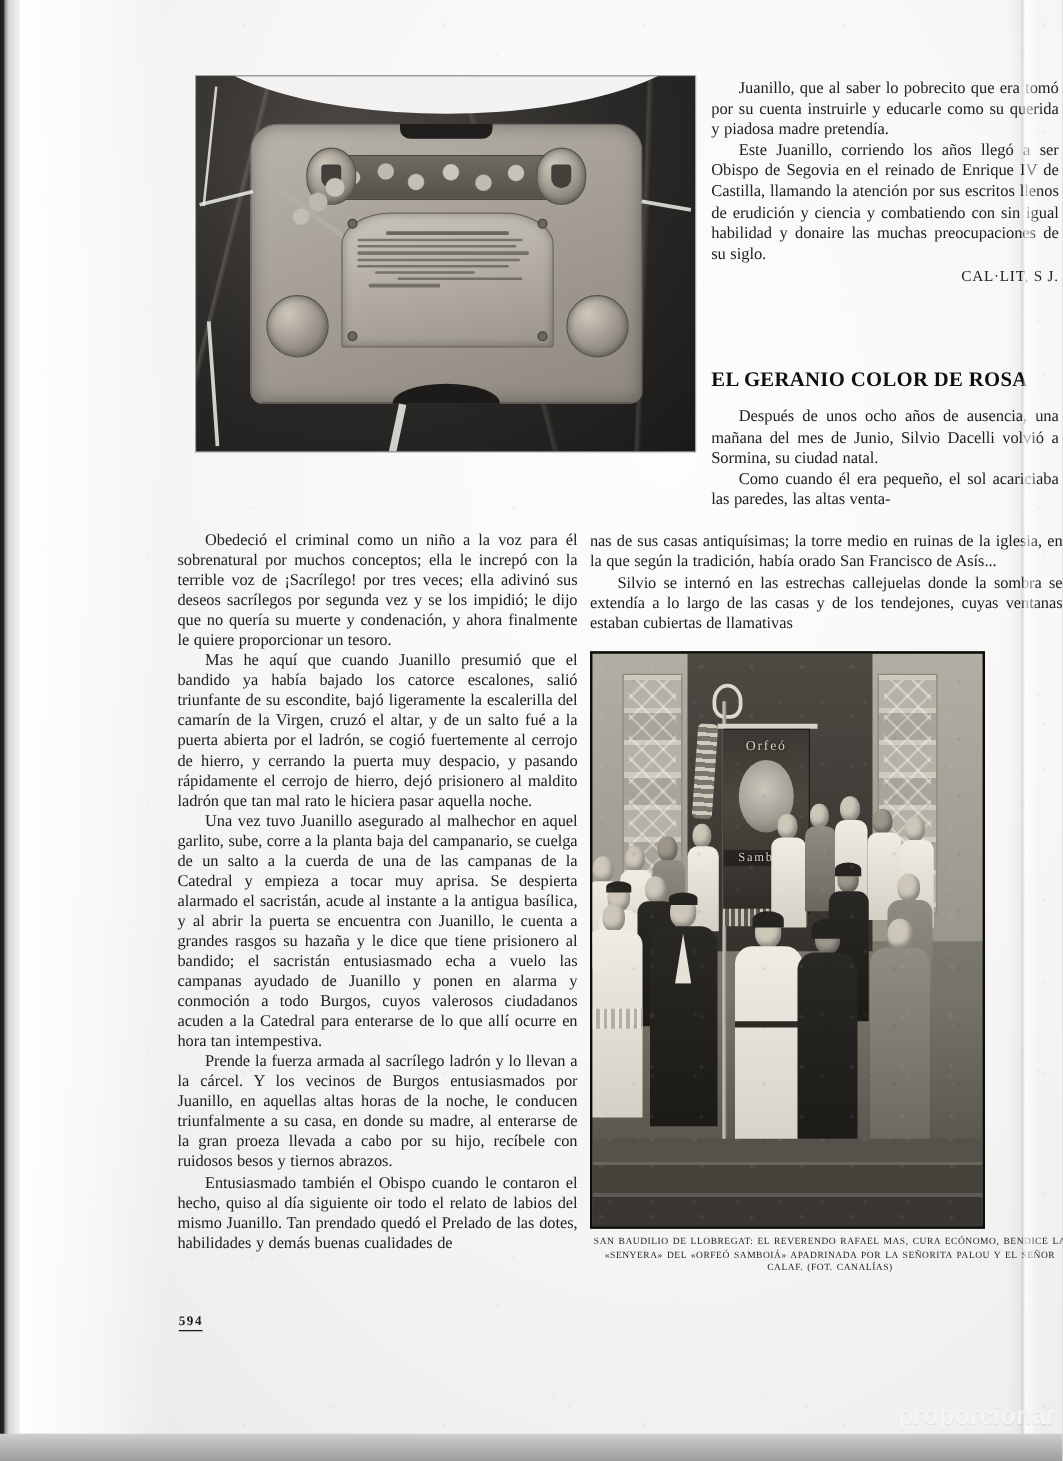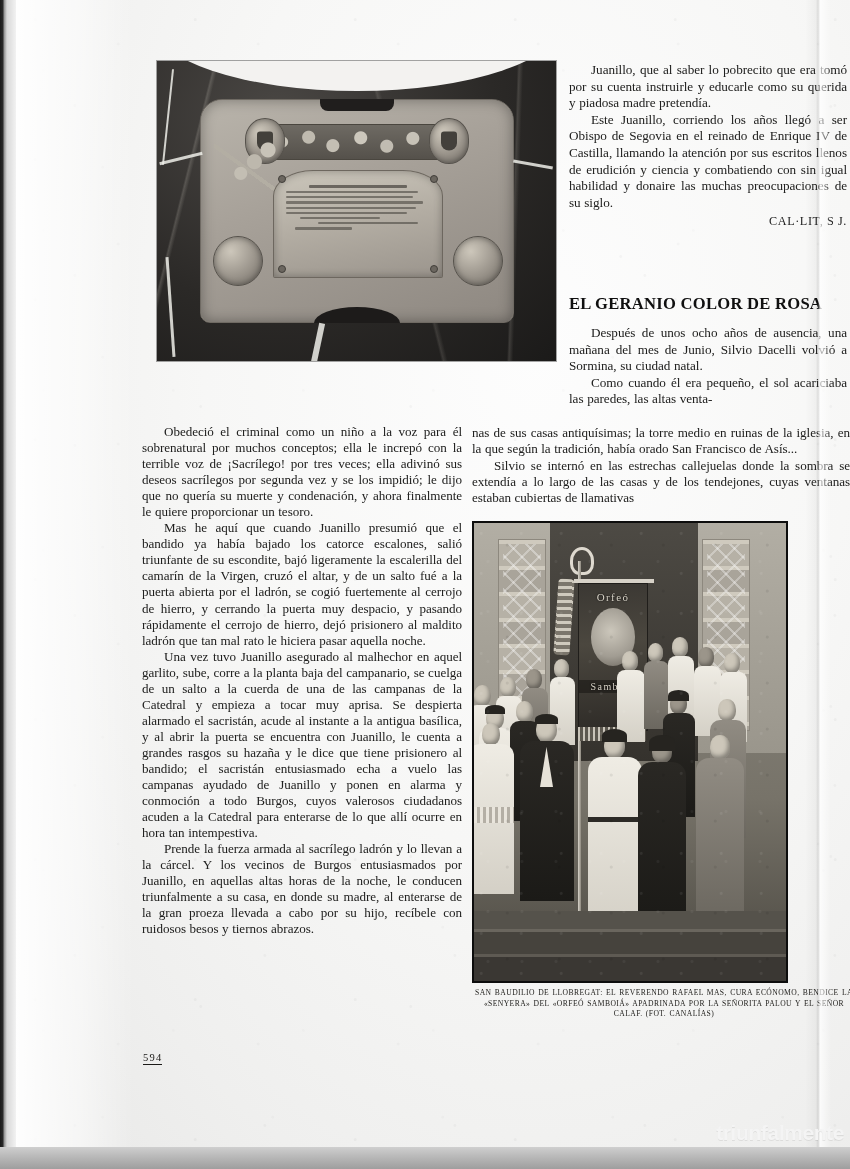--- a/index.html
+++ b/index.html
@@ -297,21 +297,21 @@
     text-transform:uppercase;
     word-spacing:1px;
   }
   #caption-plaque{left:133px;top:364px;width:415px;}
   #caption-group{left:452px;top:988px;width:392px;}
 
   
   #page-number{
     position:absolute;left:127px;top:1052px;
     font-family:"Liberation Serif", serif;
-    font-size:10.5px;font-weight:400;letter-spacing:1.2px;
+    font-size:10.5px;font-weight:700;letter-spacing:1.2px;
     color:#1b1a18;
     border-bottom:1.6px solid #1b1a18;
     padding-bottom:1px;
   }
 
   
   #watermark{
     position:absolute;right:6px;bottom:24px;
     font-family:"Liberation Sans", sans-serif;
     font-size:21px;font-weight:700;letter-spacing:-.4px;
@@ -370,20 +370,21 @@
       <div class="scratch" style="left:158px;top:262px;width:6px;height:40px;transform:rotate(12deg);"></div>
       <div class="scratch" style="left:356px;top:102px;width:40px;height:3px;transform:rotate(10deg);"></div>
     </div>
 
 
     <div class="col" id="left-col">
       <p class="body">Obedeció el criminal como un niño a la voz para él sobrenatural por muchos conceptos; ella le increpó con la terrible voz de ¡Sacrílego! por tres veces; ella adivinó sus deseos sacrílegos por segunda vez y se los impidió; le dijo que no quería su muerte y condenación, y ahora finalmente le quiere proporcionar un tesoro.</p>
       <p class="body">Mas he aquí que cuando Juanillo presumió que el bandido ya había bajado los catorce escalones, salió triunfante de su escondite, bajó ligeramente la escalerilla del camarín de la Virgen, cruzó el altar, y de un salto fué a la puerta abierta por el ladrón, se cogió fuertemente al cerrojo de hierro, y cerrando la puerta muy despacio, y pasando rápidamente el cerrojo de hierro, dejó prisionero al maldito ladrón que tan mal rato le hiciera pasar aquella noche.</p>
       <p class="body">Una vez tuvo Juanillo asegurado al malhechor en aquel garlito, sube, corre a la planta baja del campanario, se cuelga de un salto a la cuerda de una de las campanas de la Catedral y empieza a tocar muy aprisa. Se despierta alarmado el sacristán, acude al instante a la antigua basílica, y al abrir la puerta se encuentra con Juanillo, le cuenta a grandes rasgos su hazaña y le dice que tiene prisionero al bandido; el sacristán entusiasmado echa a vuelo las campanas ayudado de Juanillo y ponen en alarma y conmoción a todo Burgos, cuyos valerosos ciudadanos acuden a la Catedral para enterarse de lo que allí ocurre en hora tan intempestiva.</p>
       <p class="body">Prende la fuerza armada al sacrílego ladrón y lo llevan a la cárcel. Y los vecinos de Burgos entusiasmados por Juanillo, en aquellas altas horas de la noche, le conducen triunfalmente a su casa, en donde su madre, al enterarse de la gran proeza llevada a cabo por su hijo, recíbele con ruidosos besos y tiernos abrazos.</p>
+      <p class="body">Entusiasmado también el Obispo cuando le contaron el hecho, quiso al día siguiente oir todo el relato de labios del mismo Juanillo. Tan prendado quedó el Prelado de las dotes, habilidades y demás buenas cualidades de</p>
     </div>
 
     <div id="page-number">594</div>
 
     <div class="col" id="right-col-top">
       <p class="body">Juanillo, que al saber lo pobrecito que era tomó por su cuenta instruirle y educarle como su querida y piadosa madre pretendía.</p>
       <p class="body">Este Juanillo, corriendo los años llegó a ser Obispo de Segovia en el reinado de Enrique IV de Castilla, llamando la atención por sus escritos llenos de erudición y ciencia y combatiendo con sin igual habilidad y donaire las muchas preocupaciones de su siglo.</p>
       <p class="sig">CAL·LIT, S J.</p>
     </div>
 
@@ -515,14 +516,14 @@
       </div>
       <div class="photo-grain"></div>
     </div>
 
     <div class="caption" id="caption-group">SAN BAUDILIO DE LLOBREGAT: EL REVERENDO RAFAEL MAS, CURA ECÓNOMO, BENDICE LA «SENYERA» DEL «ORFEÓ SAMBOIÁ» APADRINADA POR LA SEÑORITA PALOU Y EL SEÑOR CALAF. (FOT. CANALÍAS)</div>
 
     <div id="fold-crease"></div>
   </div>
 
   <div id="bottom-strip"></div>
-  <div id="watermark">triunfalmente</div>
+  <div id="watermark">proporcionar</div>
 </div>
 
 </body></html>

